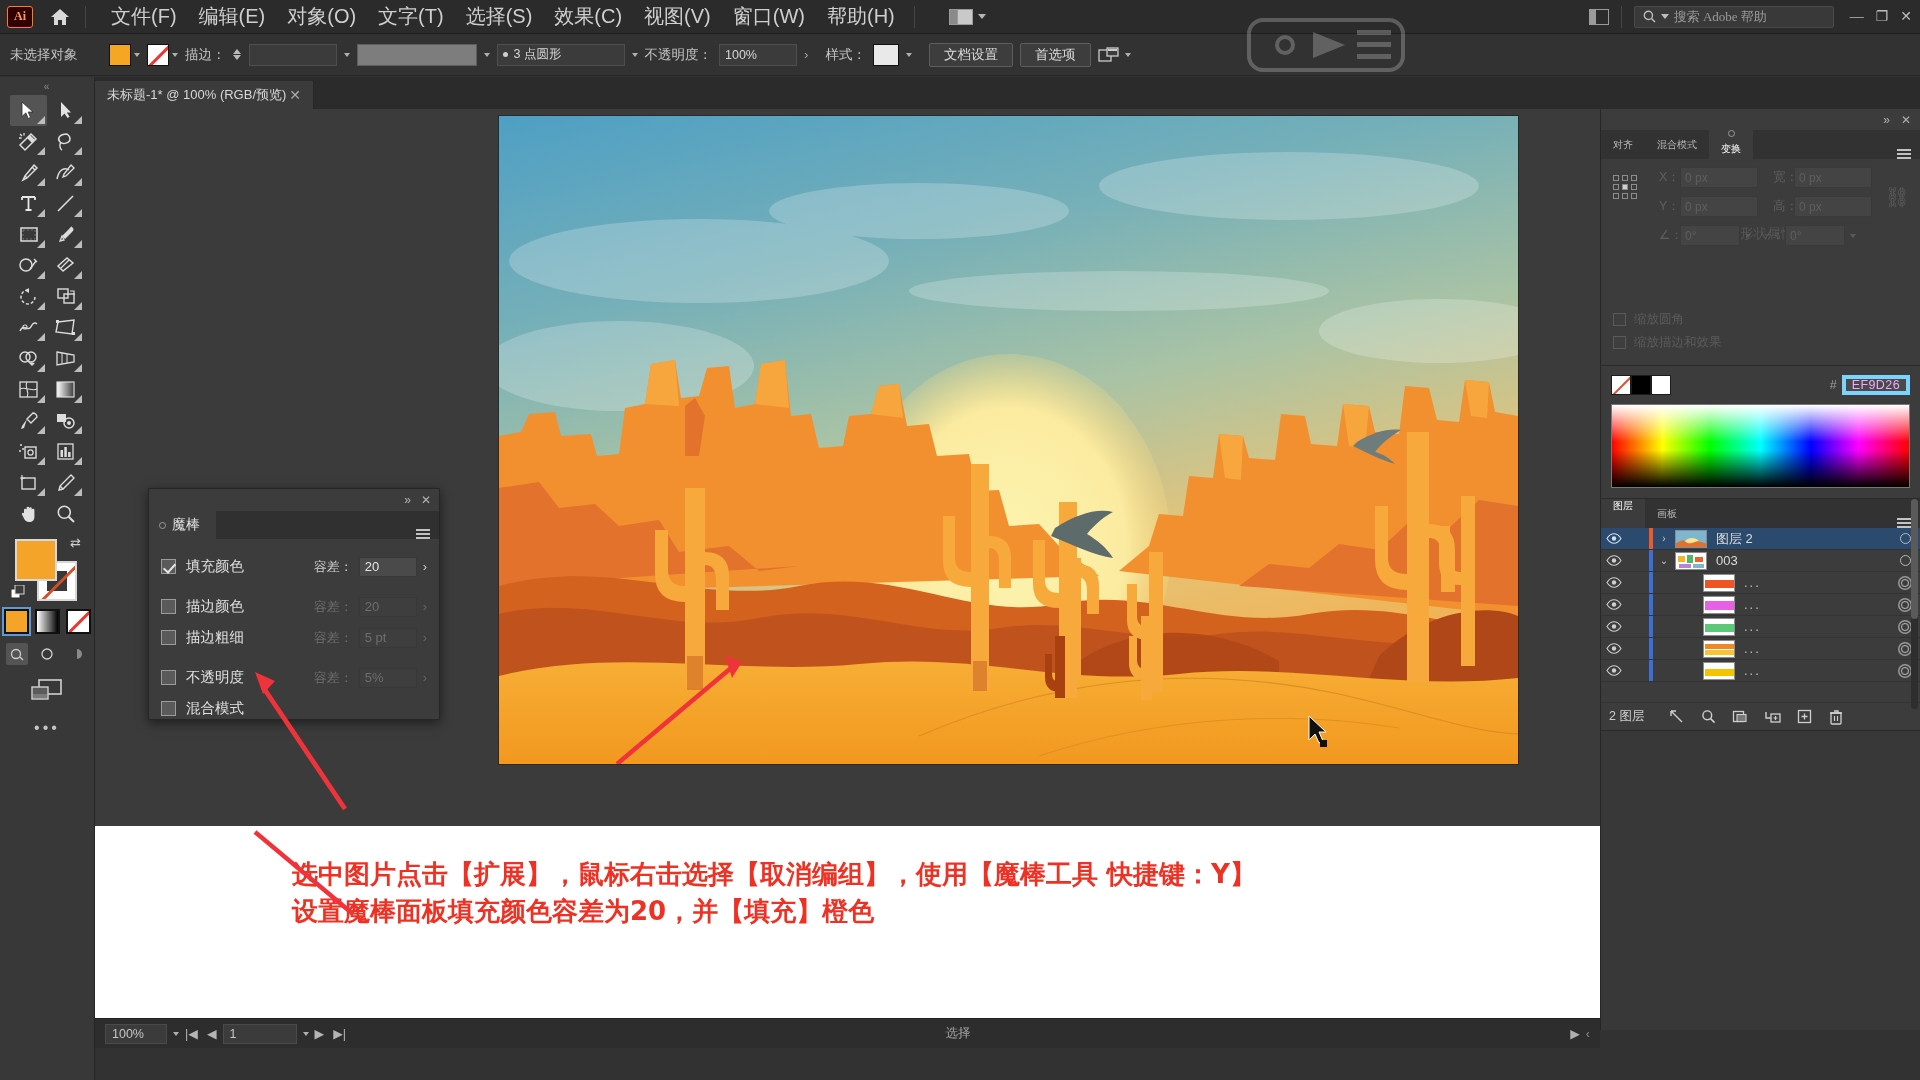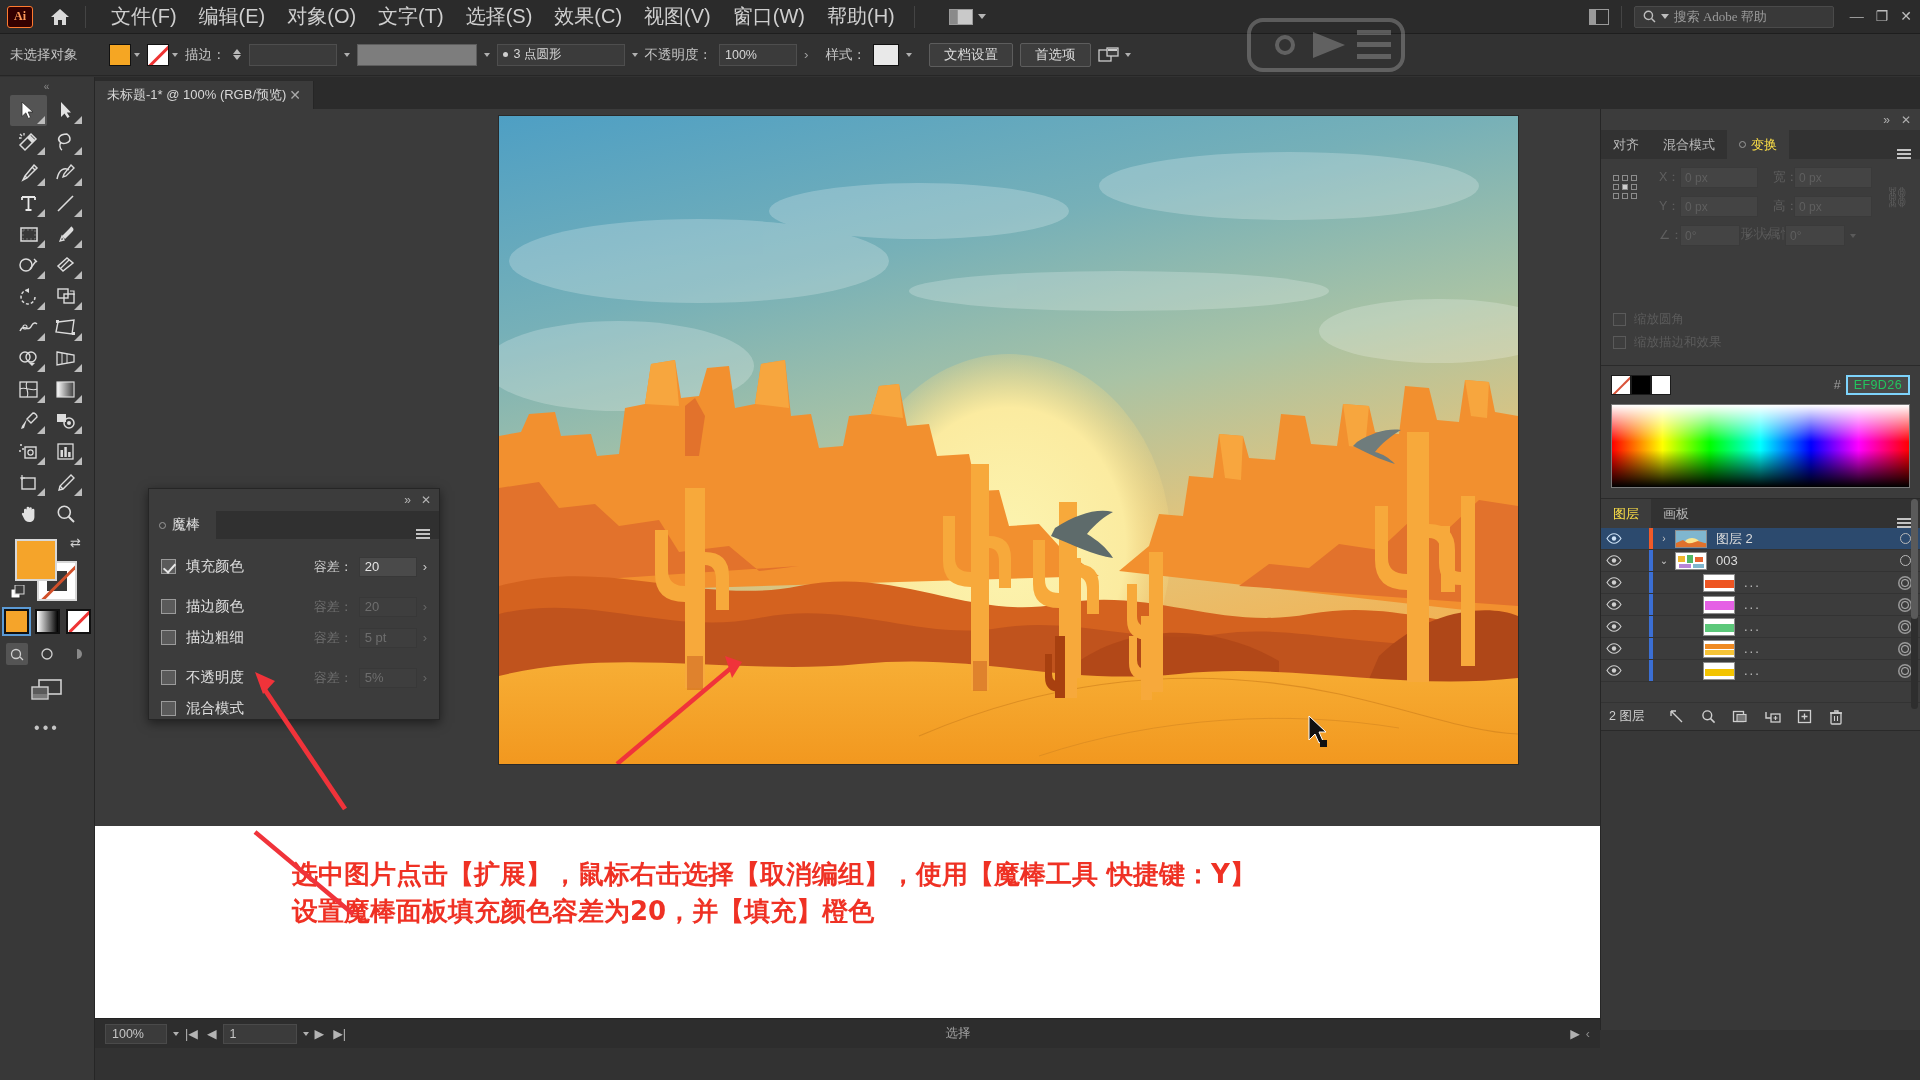--- a/index.html
+++ b/index.html
@@ -205,23 +205,23 @@
   
   .rightdock {
     position:absolute; left:1600px; top:109px; width:320px; height:921px;
     background:#383838; border-left:1px solid #262626;
   }
   .panel { background:#3c3c3c; border-bottom:1px solid #2a2a2a; }
   .p-title { height:21px; display:flex;align-items:center;justify-content:flex-end;gap:11px;padding-right:9px;color:#b0b0b0;font-size:12px;background:#3c3c3c;}
   .p-tabs { height:29px; background:#323232; display:flex; align-items:flex-end; }
   .p-tab {
     height:29px; display:flex;align-items:center; gap:5px; padding:0 12px;
-    font-size:13px; color:#b9b9b9;
-  }
-  .p-tab.active { background:#3c3c3c; color:#fde047; }
+    font-size:10px; color:#b9b9b9;
+  }
+  .p-tab.active { background:#3c3c3c; color:#ffffff;flex-direction:column; }
   .p-menu { margin-left:auto; margin-right:9px; display:flex;flex-direction:column;gap:2.5px; }
   .p-menu i { display:block;width:14px;height:1.6px;background:#c3c3c3; }
 
   
   .tp-body { padding:10px 12px; position:relative; height:152px; }
   .ref-grid { position:absolute; left:12px; top:16px; display:grid; grid-template-columns:repeat(3,6px); grid-template-rows:repeat(3,6px); gap:3px; }
   .ref-grid b { display:block;width:6px;height:6px;border:1px solid #8d8d8d;background:transparent; }
   .ref-grid b.c { background:#cfcfcf; }
   .tp-fields { position:absolute; left:58px; top:8px; width:215px; }
   .tp-line { display:flex; align-items:center; gap:5px; margin-bottom:8px; }
@@ -234,21 +234,21 @@
   .tp-chk .b { width:13px;height:13px;border:1px solid #5a5a5a;background:#3e3e3e; }
 
   
   .cp-body { padding:9px 10px 10px 10px; }
   .cp-top { display:flex; align-items:center; gap:0px; margin-bottom:9px; }
   .cp-sw { width:20px;height:20px;border:1px solid #1c1c1c; }
   .cp-none { background:#fff; position:relative; overflow:hidden; }
   .cp-none:after { content:"";position:absolute;left:-3px;top:8px;width:28px;height:2px;background:#d9533a;transform:rotate(-45deg);}
   .cp-hexwrap { margin-left:auto; display:flex; align-items:center; gap:5px; }
   .cp-hash { color:#9e9e9e; font-size:12.5px; }
-  .cp-hex { background:#4a4a4a;border:2px solid #7dd3fc;height:20px;display:flex;align-items:center;padding:0 6px;font-size:12.5px;color:#22c55e;letter-spacing:.4px;}
+  .cp-hex { background:#4a4a4a;border:4px solid #7dd3fc;height:20px;display:flex;align-items:center;padding:0 6px;font-size:12.5px;color:#f0abfc;letter-spacing:.4px;}
   .spectrum { width:100%; height:84px; border:1px solid #777; position:relative; }
 
   
   .lp-rows { }
   .lrow { height:22px; display:flex; align-items:center; border-bottom:1px solid #333; font-size:13px; color:#dcdcdc; position:relative;}
   .lrow.sel { background:#2c4a6e; }
   .eye { width:26px; display:flex; justify-content:center; }
   .lock { width:22px; }
   .colbar { width:4px; height:100%; }
   .twisty { width:22px; display:flex;align-items:center;justify-content:center;color:#c8c8c8;font-size:10px; }

